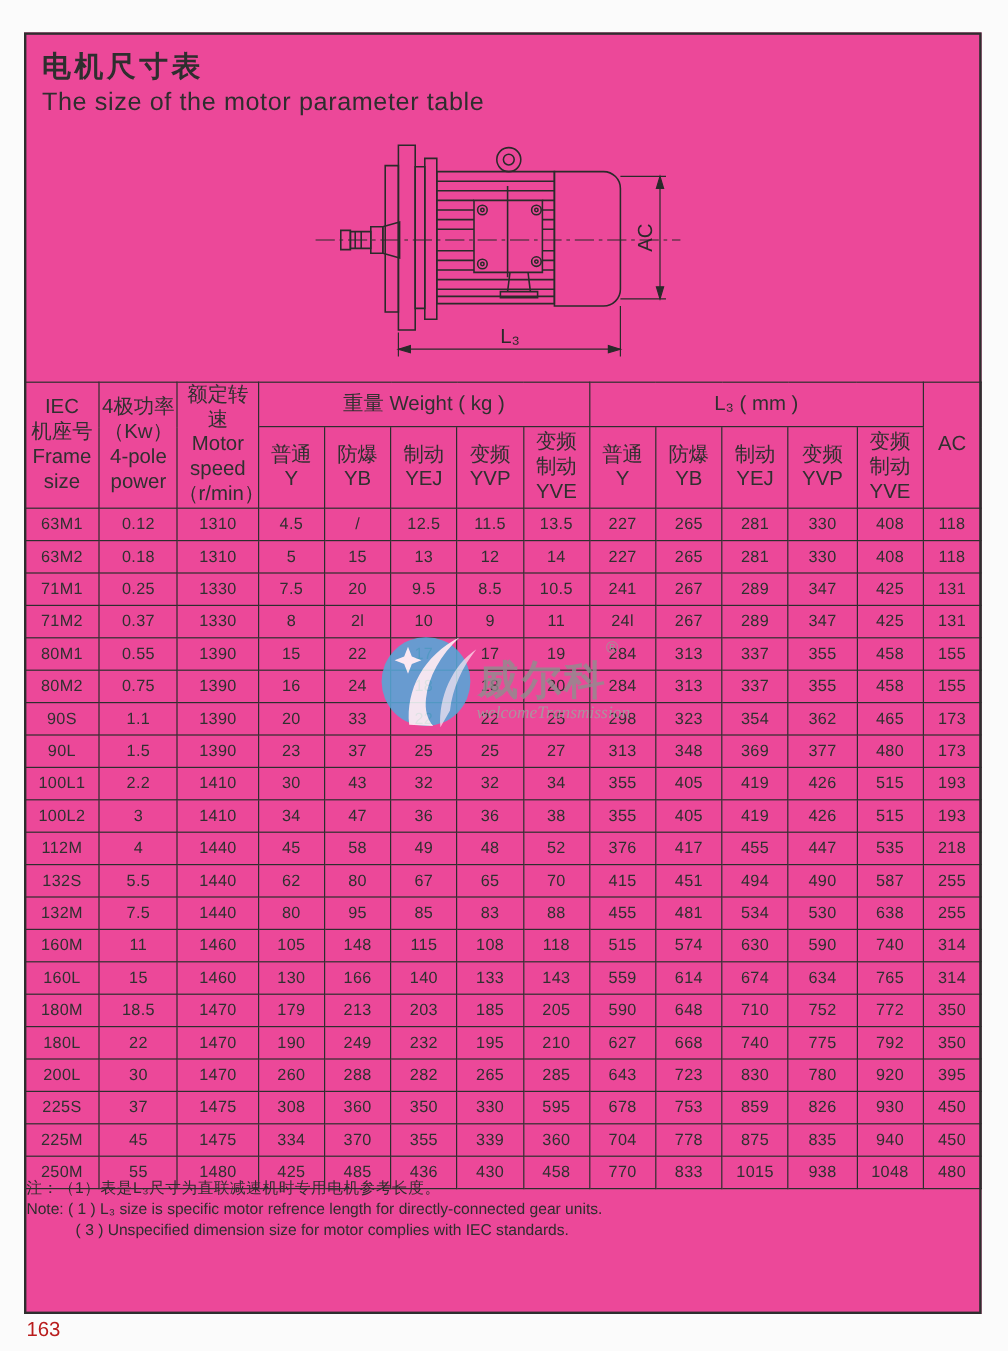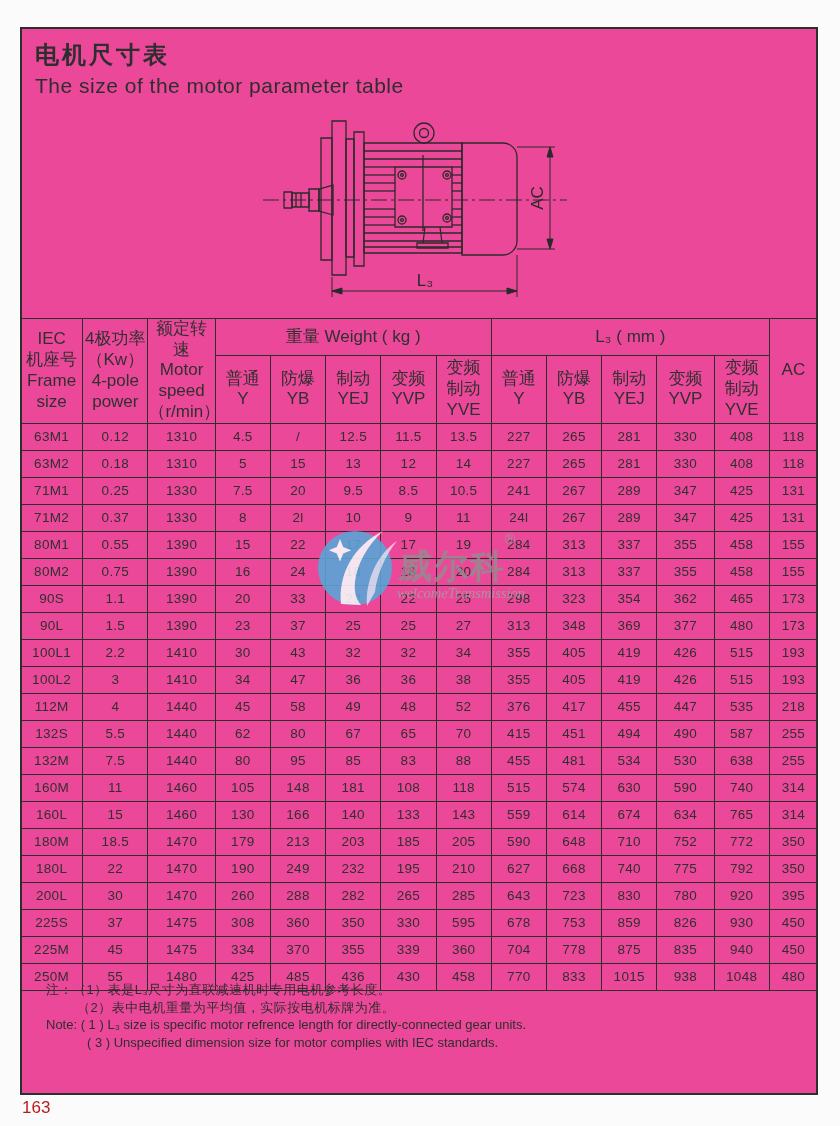--- a/index.html
+++ b/index.html
@@ -24,21 +24,21 @@
   }
   .spec th, .spec td {
     border:1px solid #2e2e2e; text-align:center; vertical-align:middle;
     padding:0; font-weight:normal; color:#303030;
   }
   .spec th { font-size:17px; line-height:1.22; white-space:pre-line; }
   .spec thead tr.group-row th { height:34px; }
   .spec thead tr.sub-row th { height:56px; }
   .spec td { font-size:13.5px; height:26px; letter-spacing:0.3px; }
 
-  .notes { position:absolute; left:24px; top:952px; width:780px; }
+  .notes { position:absolute; left:0; top:952px; width:780px; }
   .note-line { font-size:13px; line-height:1.36; color:#2e2e2e; }
   .note-line.cn { letter-spacing:0.5px; }
   .note-line.indent-cn { padding-left:31px; }
   .note-line.indent-en { padding-left:41px; }
 
   .page-num { position:absolute; left:22px; top:1098px; font-size:17px; color:#b91c1c; }
 
   .watermark { position:absolute; left:313px; top:520px; z-index:5; pointer-events:none; }
 </style>
 </head>
@@ -405,21 +405,21 @@
           <td>530</td>
           <td>638</td>
           <td>255</td>
         </tr>
         <tr>
           <td>160M</td>
           <td>11</td>
           <td>1460</td>
           <td>105</td>
           <td>148</td>
-          <td>181</td>
+          <td>115</td>
           <td>108</td>
           <td>118</td>
           <td>515</td>
           <td>574</td>
           <td>630</td>
           <td>590</td>
           <td>740</td>
           <td>314</td>
         </tr>
         <tr>
@@ -532,21 +532,20 @@
           <td>1015</td>
           <td>938</td>
           <td>1048</td>
           <td>480</td>
         </tr>
       </tbody>
   </table>
 
   <div class="notes">
     <div class="note-line cn">注：（1）表是L₃尺寸为直联减速机时专用电机参考长度。</div>
-    <div class="note-line cn indent-cn">（2）表中电机重量为平均值，实际按电机标牌为准。</div>
     <div class="note-line en">Note: ( 1 ) L₃ size is specific motor refrence length for directly-connected gear units.</div>
     <div class="note-line en indent-en">( 3 ) Unspecified dimension size for motor complies with IEC standards.</div>
   </div>
 </div>
 
 <svg class="watermark" width="240" height="94" viewBox="0 0 240 94">
   <g opacity="0.88">
     <circle cx="42" cy="48" r="37" fill="#56a7d8"></circle>
     <path d="M28,84 C25,55 40,26 70,11 C54,26 44,44 42,62 C41,72 43,79 48,85 Z" fill="#ffffff" opacity="0.95"></path>
     <path d="M54,86 C52,62 64,34 84,21 C72,36 64,54 62,72 Z" fill="#ffffff" opacity="0.7"></path>

